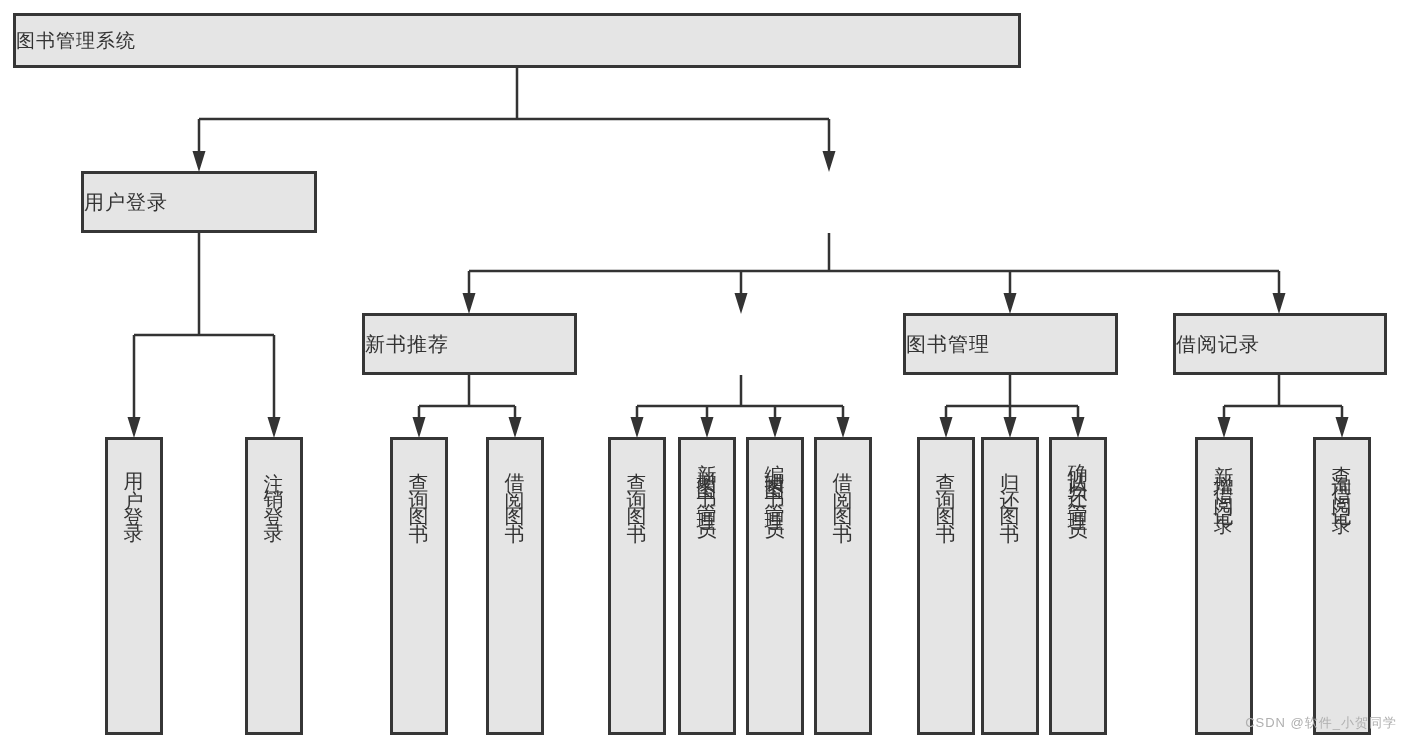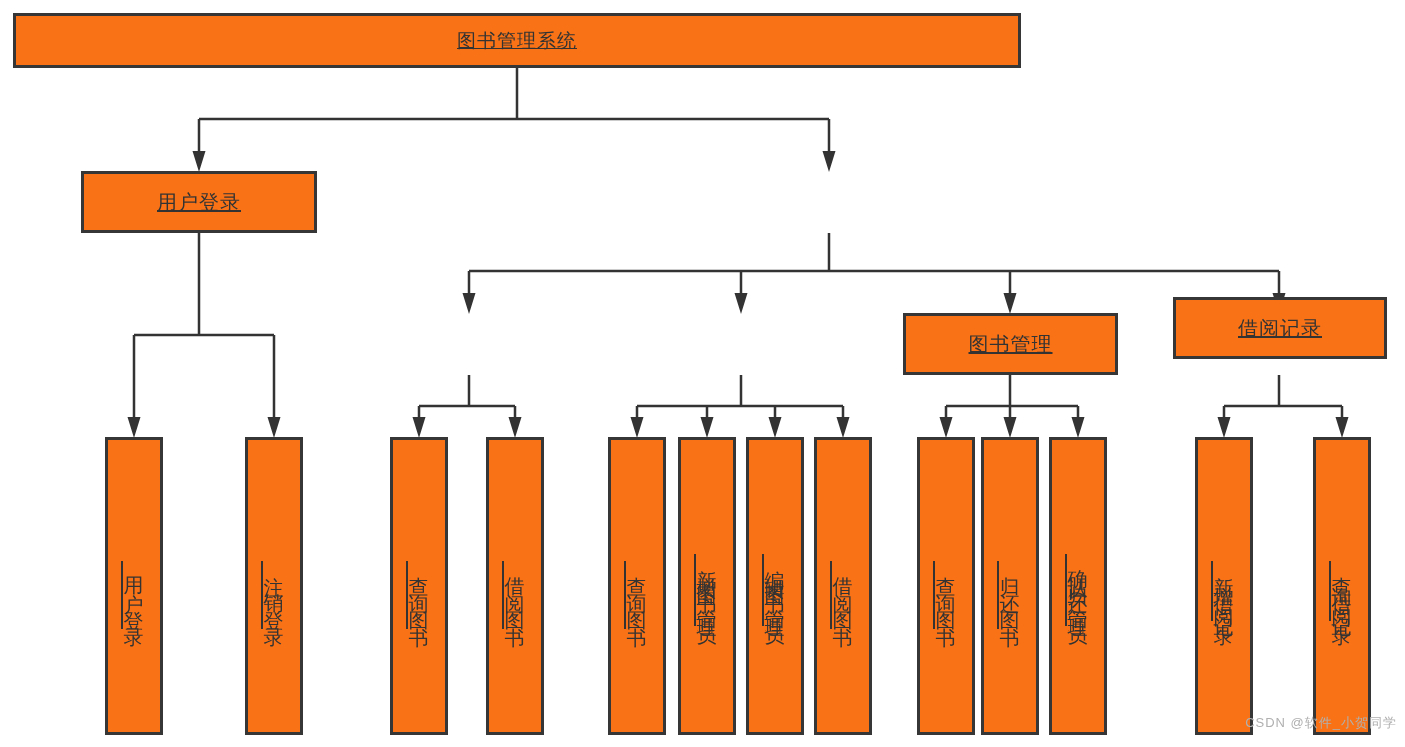--- a/index.html
+++ b/index.html
@@ -4,22 +4,22 @@
 <style>
   html,body { margin:0; padding:0; background:#ffffff; }
   .canvas {
     position:relative; width:1405px; height:747px; overflow:hidden;
     background:#ffffff; color:#333333;
     font-family:"Liberation Sans", sans-serif;
   }
   .edges { position:absolute; left:0; top:0; width:1405px; height:747px; }
   .box {
     position:absolute; box-sizing:border-box;
-    background:#f97316; border:3px solid #363636;
-    text-align:center; white-space:nowrap;text-decoration:underline;
+    background:#e5e5e5; border:3px solid #363636;
+    text-align:left; white-space:nowrap;
   }
   .hbox { height:62px; line-height:56px; font-size:20px; letter-spacing:1px; }
   .root { height:55px; line-height:49px; font-size:19px; }
   .vbox {
     top:437px; height:298px; width:58px;
     writing-mode:vertical-rl; text-orientation:mixed;
     line-height:52px; font-size:20px;
   }
   .sp4 { letter-spacing:17px; padding-top:17px; }
   .sp6 { letter-spacing:10px; padding-top:10px; }
@@ -55,22 +55,23 @@
                M939.5 417 L952.5 417 L946 438 Z  M1003.5 417 L1016.5 417 L1010 438 Z
                M1071.5 417 L1084.5 417 L1078 438 Z
                M1217.5 417 L1230.5 417 L1224 438 Z  M1335.5 417 L1348.5 417 L1342 438 Z"></path>
     </g>
   </svg>
 
   <div class="box hbox root" style="left:13px;top:13px;width:1008px;height:55px">图书管理系统</div>
 
   <div class="box hbox" style="left:81px;top:171px;width:236px">用户登录</div>
 
+  <div class="box hbox" style="left:362px;top:313px;width:215px">新书推荐</div>
   <div class="box hbox" style="left:903px;top:313px;width:215px">图书管理</div>
-  <div class="box hbox" style="left:1173px;top:297px;width:214px">借阅记录</div>
+  <div class="box hbox" style="left:1173px;top:313px;width:214px">借阅记录</div>
 
   <div class="box vbox sp4" style="left:105px">用户登录</div>
   <div class="box vbox sp4" style="left:245px">注销登录</div>
 
   <div class="box vbox sp4" style="left:390px">查询图书</div>
   <div class="box vbox sp4" style="left:486px">借阅图书</div>
 
   <div class="box vbox sp4" style="left:608px">查询图书</div>
   <div class="box vbox sp9" style="left:678px">新增图书（管理员）</div>
   <div class="box vbox sp9" style="left:746px">编辑图书（管理员）</div>

